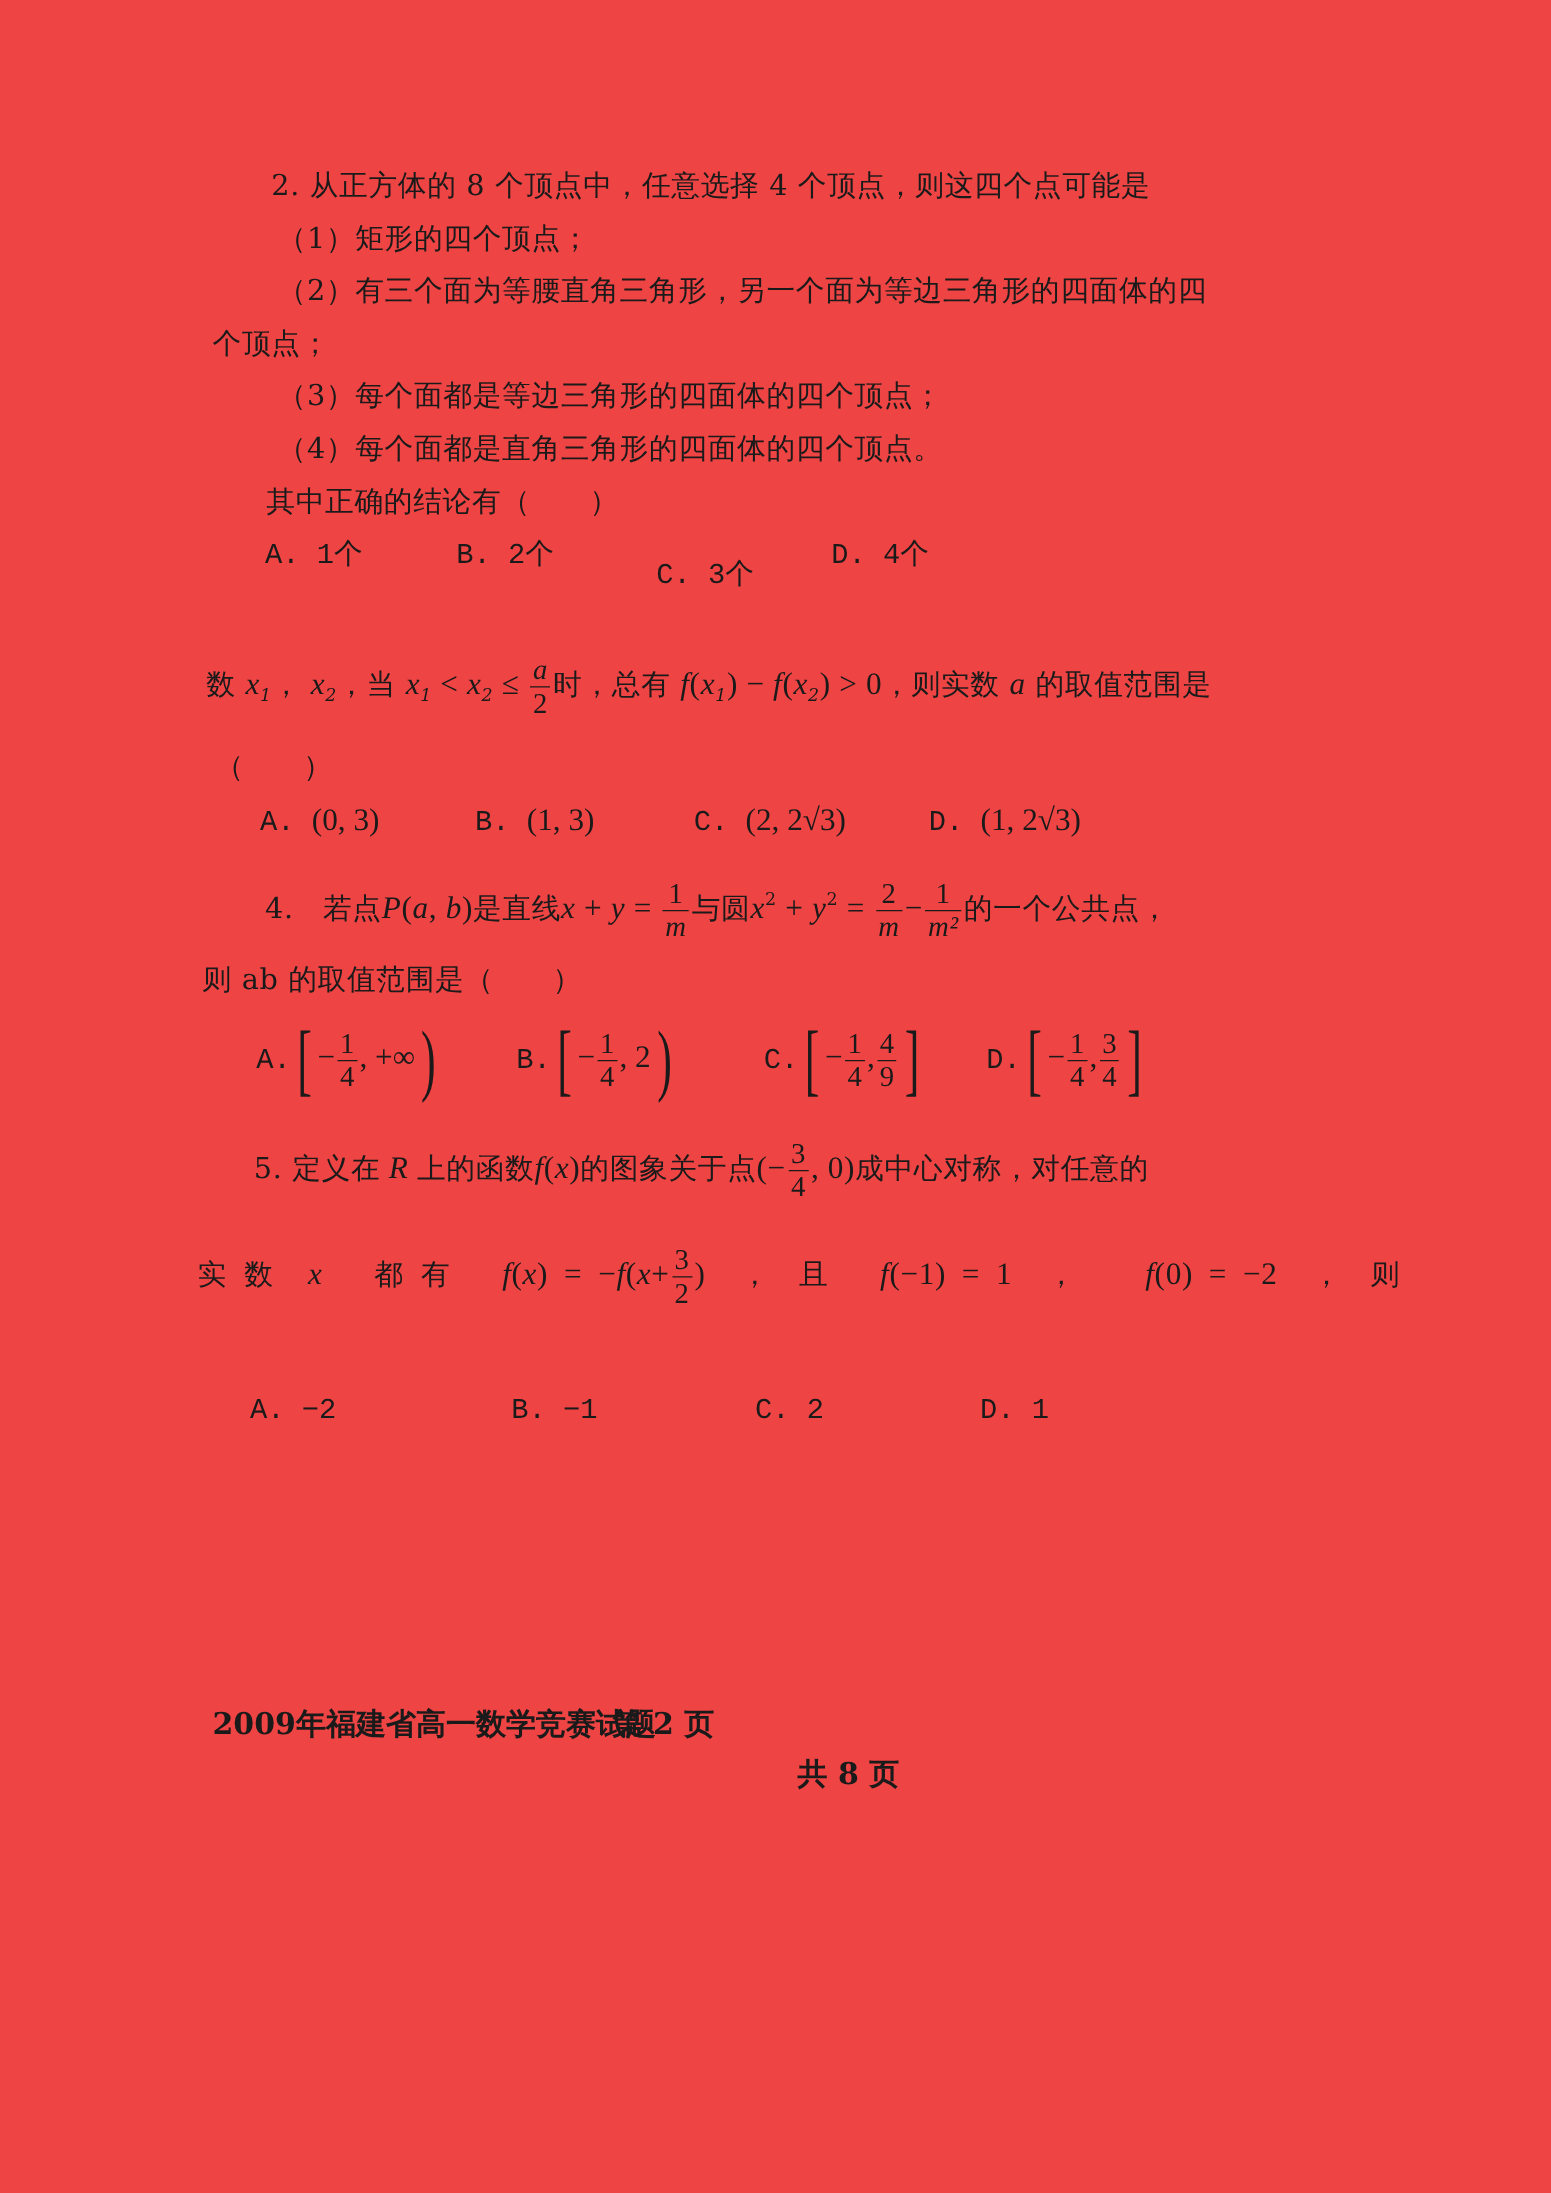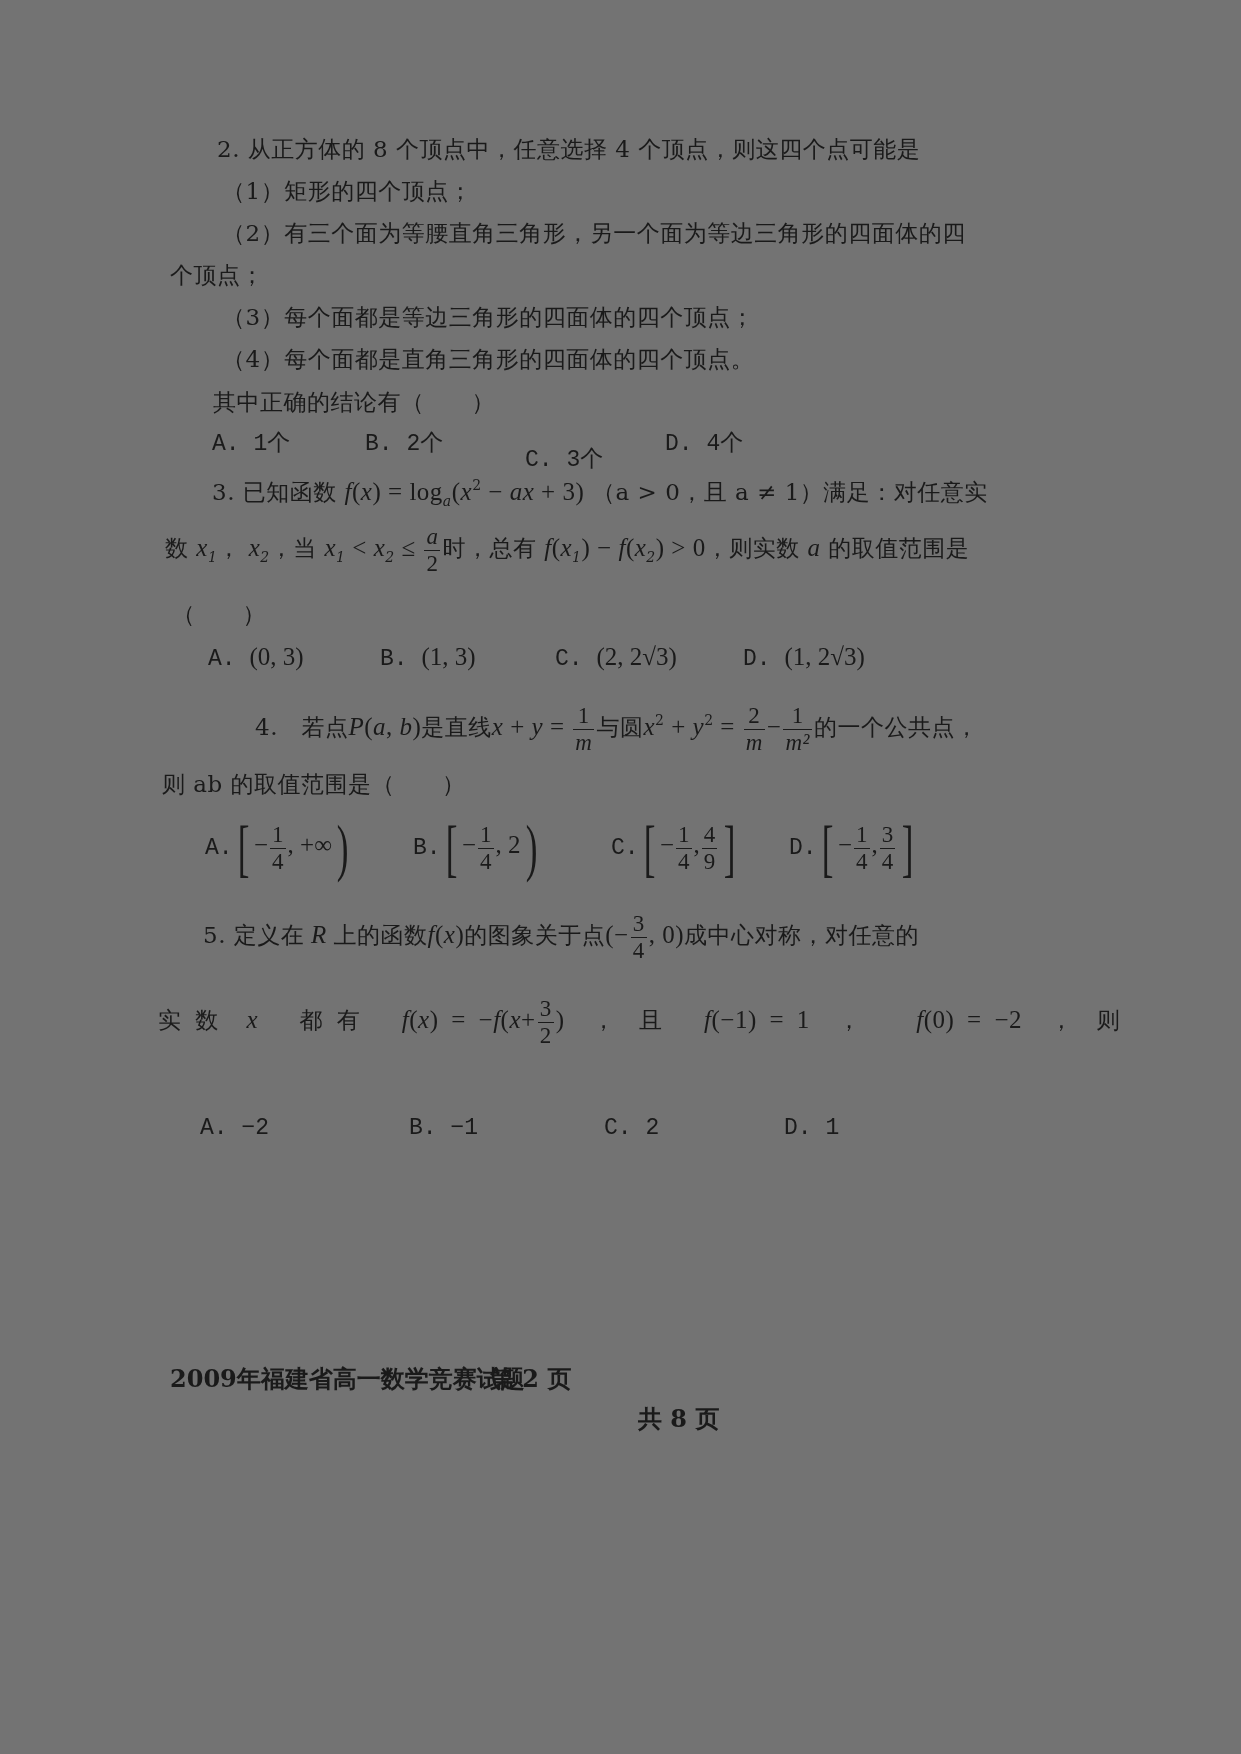--- a/index.html
+++ b/index.html
@@ -1,21 +1,21 @@
 <!DOCTYPE html>
 <html><head>
 <meta charset="utf-8">
 <style>
   html, body { margin: 0; padding: 0; background: #ffffff; }
   body {
     width: 1241px; height: 1754px; position: relative; overflow: hidden;
     font-family: "DejaVu Serif", "Liberation Serif", serif;
     color: #1a1a1a;
   }
-  .page { position: absolute; left: 0; top: 0; width: 1241px; height: 1754px; background: #737373; }
+  .page { position: absolute; left: 0; top: 0; width: 1241px; height: 1754px; background: #ef4444; }
   .line { position: absolute; font-size: 23px; line-height: 30px; white-space: nowrap; letter-spacing: 0.5px; }
   .m { font-family: "Liberation Serif", "DejaVu Serif", serif; font-style: italic; font-size: 25px; }
   .mn { font-family: "Liberation Serif", "DejaVu Serif", serif; font-style: normal; font-size: 25px; }
   .sub { font-size: 14px; vertical-align: -6px; font-style: italic; }
   .sup { font-size: 14px; vertical-align: 10px; }
   .frac { display: inline-block; vertical-align: middle; text-align: center; font-family: "Liberation Serif", serif; font-size: 23px; line-height: 26px; margin: 0 2px; }
   .frac .num { display: block; border-bottom: 1.5px solid #1a1a1a; padding: 0 2px; }
   .frac .den { display: block; padding: 0 2px; }
   .frac .den.it { font-style: italic; }
   .opt { position: absolute; font-size: 23px; line-height: 30px; white-space: nowrap; font-family: "Liberation Mono", "DejaVu Sans Mono", monospace; }
@@ -37,40 +37,34 @@
   <div class="line" style="left:222px; top:218px;">（2）有三个面为等腰直角三角形，另一个面为等边三角形的四面体的四</div>
   <div class="line" style="left:170px; top:260px;">个顶点；</div>
   <div class="line" style="left:222px; top:302px;">（3）每个面都是等边三角形的四面体的四个顶点；</div>
   <div class="line" style="left:222px; top:344px;">（4）每个面都是直角三角形的四面体的四个顶点。</div>
   <div class="line" style="left:213px; top:387px;">其中正确的结论有（　　）</div>
   <div class="opt" style="left:212px; top:429px;">A. 1个</div>
   <div class="opt" style="left:365px; top:429px;">B. 2个</div>
   <div class="opt" style="left:525px; top:429px;margin-top:16px;">C. 3个</div>
   <div class="opt" style="left:665px; top:429px;">D. 4个</div>
 
-  <div class="line" style="left:212px; top:470px;">
-    <span>3.</span>
-    <span>已知函数</span>
-    <span class="m">f</span><span class="mn">(</span><span class="m">x</span><span class="mn">) = log</span><span class="sub">a</span><span class="mn">(</span><span class="m">x</span><span class="sup">2</span><span class="mn"> − </span><span class="m">ax</span><span class="mn"> + 3)</span>
-    <span>（a &gt; 0，且 a ≠ 1）满足：对任意实</span>
-  </div>
   <div class="line" style="left:165px; top:522px; line-height:52px;">
     <span>数</span>
     <span class="m">x</span><span class="sub">1</span>， <span class="m">x</span><span class="sub">2</span>，当 <span class="m">x</span><span class="sub">1</span><span class="mn"> &lt; </span><span class="m">x</span><span class="sub">2</span><span class="mn"> ≤ </span><span class="frac"><span class="num m" style="font-size:23px;">a</span><span class="den">2</span></span><span>时，总有</span>
     <span class="m">f</span><span class="mn">(</span><span class="m">x</span><span class="sub">1</span><span class="mn">) − </span><span class="m">f</span><span class="mn">(</span><span class="m">x</span><span class="sub">2</span><span class="mn">) &gt; 0</span><span>，则实数</span>
     <span class="m">a</span>
     <span>的取值范围是</span>
   </div>
   <div class="line" style="left:172px; top:599px;">（　　）</div>
   <div class="opt" style="left:208px; top:642px;"><span>A.</span> <span class="val">(0, 3)</span></div>
   <div class="opt" style="left:380px; top:642px;"><span>B.</span> <span class="val">(1, 3)</span></div>
   <div class="opt" style="left:555px; top:642px;"><span>C.</span> <span class="val">(2, 2√3)</span></div>
   <div class="opt" style="left:743px; top:642px;"><span>D.</span> <span class="val">(1, 2√3)</span></div>
 
-  <div class="line" style="left:212px; top:692px; line-height:56px;margin-left:43px;">
+  <div class="line" style="left:212px; top:692px; line-height:56px;">
     <span>4.</span>&nbsp;&nbsp;
     <span>若点</span><span class="m">P</span><span class="mn">(</span><span class="m">a</span><span class="mn">, </span><span class="m">b</span><span class="mn">)</span><span>是直线</span><span class="m">x</span><span class="mn"> + </span><span class="m">y</span><span class="mn"> = </span><span class="frac"><span class="num">1</span><span class="den it">m</span></span><span>与圆</span><span class="m">x</span><span class="sup">2</span><span class="mn"> + </span><span class="m">y</span><span class="sup">2</span><span class="mn"> = </span><span class="frac"><span class="num">2</span><span class="den it">m</span></span><span class="mn">−</span><span class="frac"><span class="num">1</span><span class="den it">m²</span></span><span>的一个公共点，</span>
   </div>
   <div class="line" style="left:162px; top:769px;">则 ab 的取值范围是（　　）</div>
 
   <div class="opt" style="left:205px; top:816px;">
     <span>A.</span><span class="bracket"><span class="lb">[</span><span class="mn">−</span><span class="frac"><span class="num">1</span><span class="den">4</span></span><span class="mn">, +∞</span><span class="rb">)</span></span>
   </div>
   <div class="opt" style="left:413px; top:816px;">
     <span>B.</span><span class="bracket"><span class="lb">[</span><span class="mn">−</span><span class="frac"><span class="num">1</span><span class="den">4</span></span><span class="mn">, 2</span><span class="rb">)</span></span>

